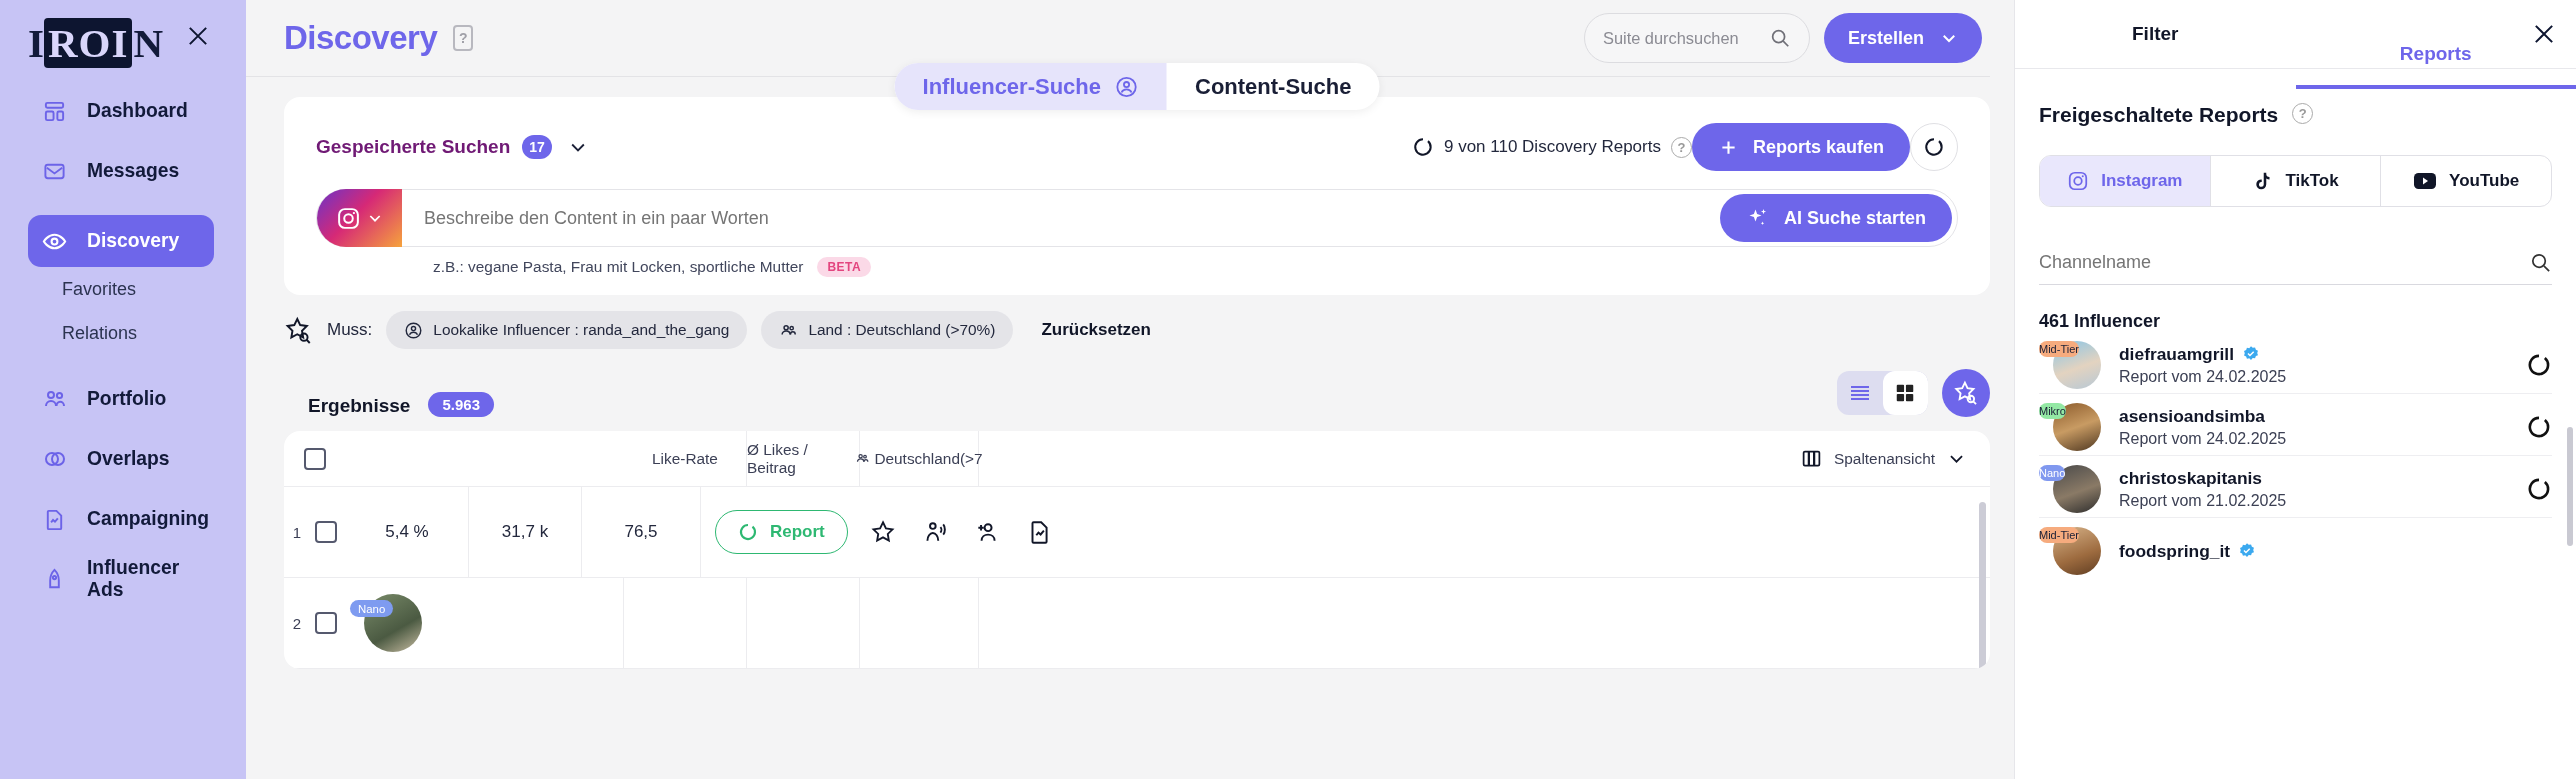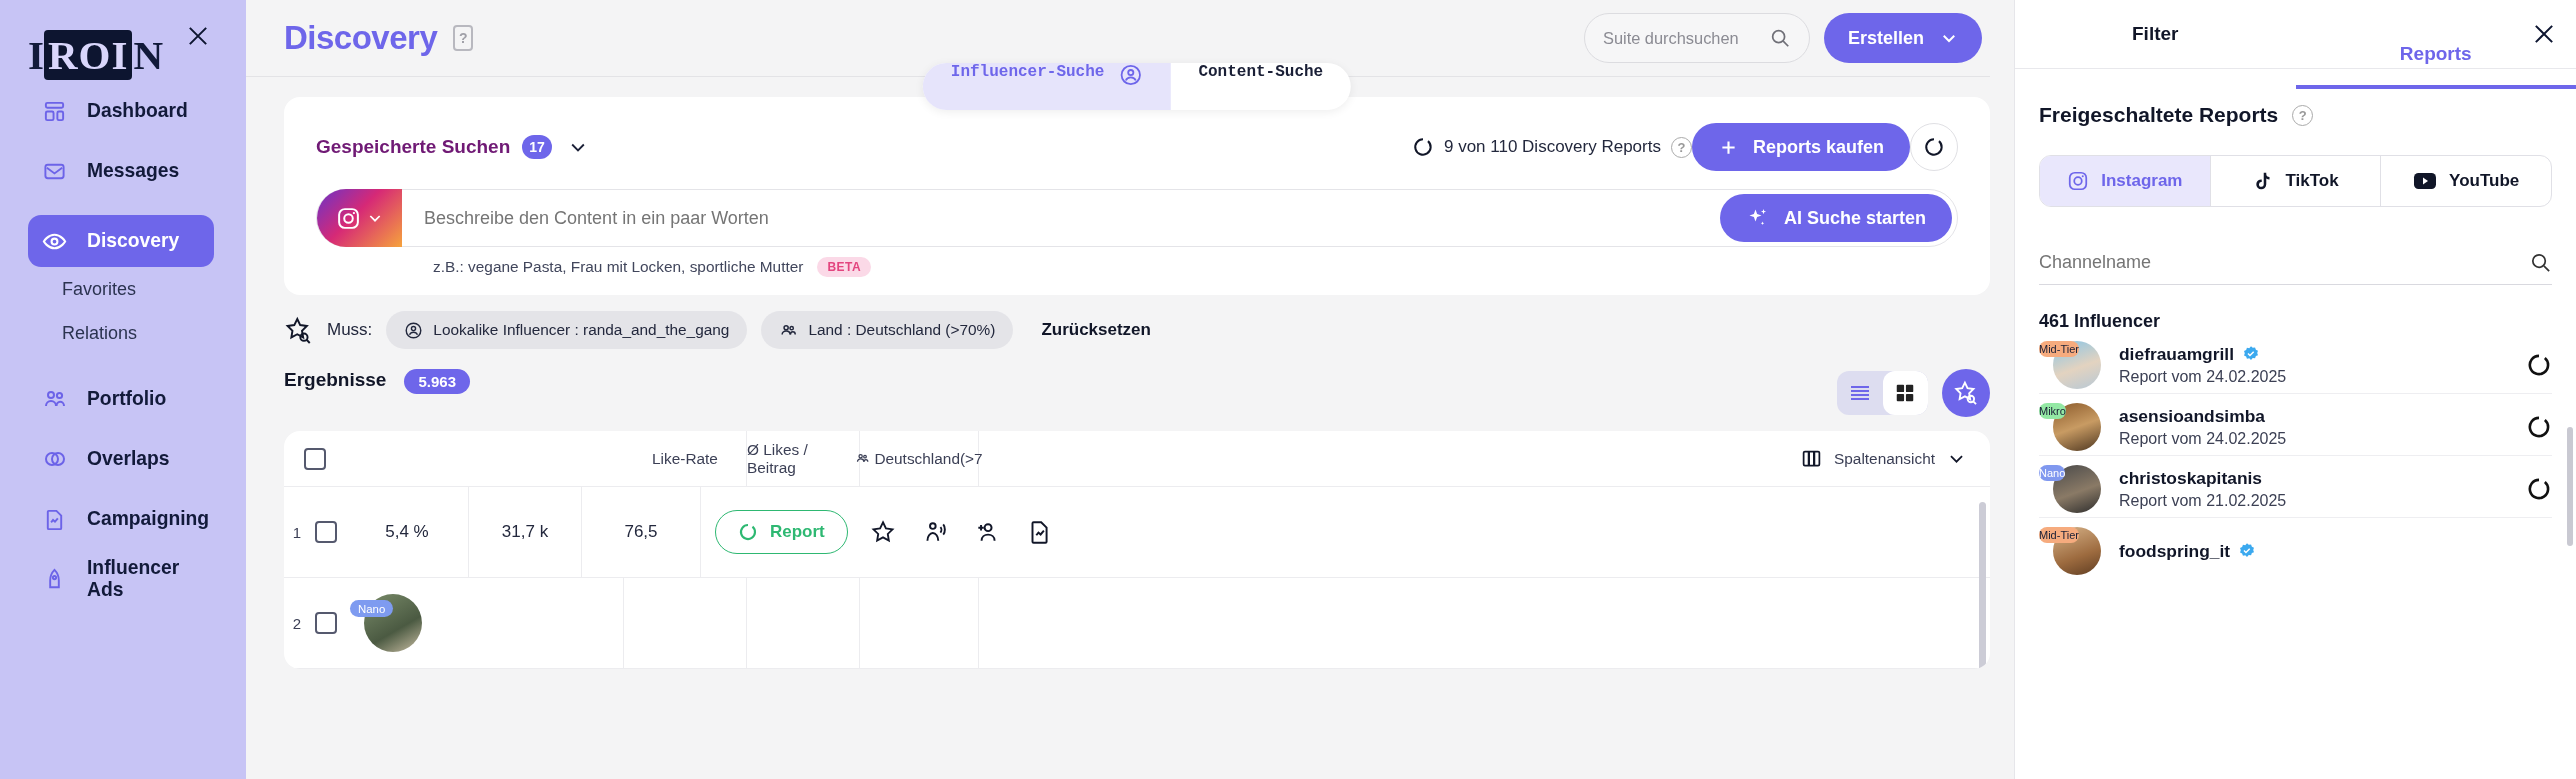--- a/index.html
+++ b/index.html
@@ -17,21 +17,21 @@
     background: #c7c4f5;
     position: relative;
   }
   .logo-wrap { position: absolute; left: 28px; top: 14px; display: flex; align-items: center; }
   .logo {
     display: flex; align-items: center;
     font-size: 41px; font-weight: 700; letter-spacing: -1px;
     color: #121a3a; font-family: "Liberation Serif", serif;
   }
   .logo .box {
-    background: #0d1530; color: #d9d6fb; padding: 1px 4px; margin: 16px 1px;
+    background: #0d1530; color: #d9d6fb; padding: 1px 4px; margin: 4px 1px;
     border-radius: 4px; letter-spacing: 1px;
   }
   .sidebar-close {
     position: absolute; right: 34px; top: 22px;
     width: 28px; height: 28px; cursor: pointer;
     color: #0d1530;
   }
   .nav { position: absolute; top: 85px; left: 0; right: 0; }
   .nav-item {
     display: flex; align-items: center; gap: 20px;
@@ -88,22 +88,22 @@
     background: #fff; border-radius: 16px; margin: 20px 24px 0 38px;
     position: relative;
   }
   .tabs-float {
     position: absolute; top: -34px; left: 50%; transform: translateX(-50%);
     display: flex; background: #fff; border-radius: 24px;
     box-shadow: 0 2px 10px rgba(0,0,0,.07); height: 47px; overflow: hidden;
     z-index: 5;
   }
   .tab {
-    display: flex; align-items: flex-start; gap: 14px; padding: 0 28px;
-    font-size: 16px; font-weight: 700; color: #1a1f36; cursor: pointer; font-family: Liberation Mono, monospace;
+    display: flex; align-items: center; gap: 14px; padding: 0 28px;
+    font-size: 22px; font-weight: 700; color: #1a1f36; cursor: pointer;
   }
   .tab.active { background: #e6e4fb; color: #6e66ea; }
 
   .card-head {
     display: flex; align-items: center; padding: 26px 32px 0 32px;
   }
   .saved-label { font-size: 19px; font-weight: 700; color: #701a75; }
   .count-pill {
     background: #6e66ea; color: #fff; border-radius: 12px;
     min-width: 26px; height: 24px; display: inline-flex; align-items:center;
@@ -168,21 +168,21 @@
   .must-label { font-size: 17px; color: #23283d; font-weight: 400; }
   .chip {
     background: #e4e4e8; border-radius: 19px; height: 38px;
     display: flex; align-items: center; gap: 10px; padding: 0 18px;
     font-size: 15.4px; color: #23283d; cursor: pointer;
   }
   .reset { font-size: 17px; font-weight: 700; color: #111628; cursor: pointer; margin-left: 14px;}
 
   
   .results-head {
-    display: flex; align-items: flex-start; padding: 20px 24px 0 38px;
+    display: flex; align-items: flex-end; padding: 20px 24px 0 38px; margin-left: 24px;
   }
   .res-label { font-size: 19px; font-weight: 700; color: #111628; }
   .res-pill {
     background: #6e66ea; color: #fff; border-radius: 14px; padding: 4px 14px;
     font-size: 15px; font-weight: 700; margin-left: 18px;
   }
   .res-right { margin-left: auto; display: flex; align-items: center; gap: 14px; }
   .view-toggle {
     display: flex; background: #ddddf0; border-radius: 12px; overflow: hidden;
     height: 44px; width: 91px;
@@ -254,21 +254,21 @@
     border-left: 1px solid #e6e6ea; position: relative;
   }
   .rtabs { display: flex; align-items: center; height: 69px; border-bottom: 1px solid #e8e8ec; position: relative;}
   .rtab {
     flex: 1; text-align: center; font-size: 19px; font-weight: 700; color: #111628;
     cursor: pointer; height: 69px; display: flex; align-items: center; justify-content: center;
   }
   .rtab.active { color: #6e66ea; box-shadow: inset 0 -4px 0 0 #6e66ea; margin-top: 40px; }
   .rclose { position: absolute; right: 18px; top: 20px; width: 28px; height: 28px; cursor: pointer; color: #0d1530;}
   .rsec-title {
-    display: flex; align-items: center; gap: 14px;
+    display: flex; align-items: flex-start; gap: 14px;
     font-size: 21px; font-weight: 700; color: #111628;
     padding: 34px 0 0 24px;
   }
   .plat-seg {
     display: flex; margin: 28px 24px 8px 24px; border: 1px solid #e0e0e6;
     border-radius: 12px; overflow: hidden; height: 52px;
   }
   .plat {
     flex: 1; display: flex; align-items: center; justify-content: center; gap: 12px;
     font-size: 17px; font-weight: 700; color: #111628; cursor: pointer;

